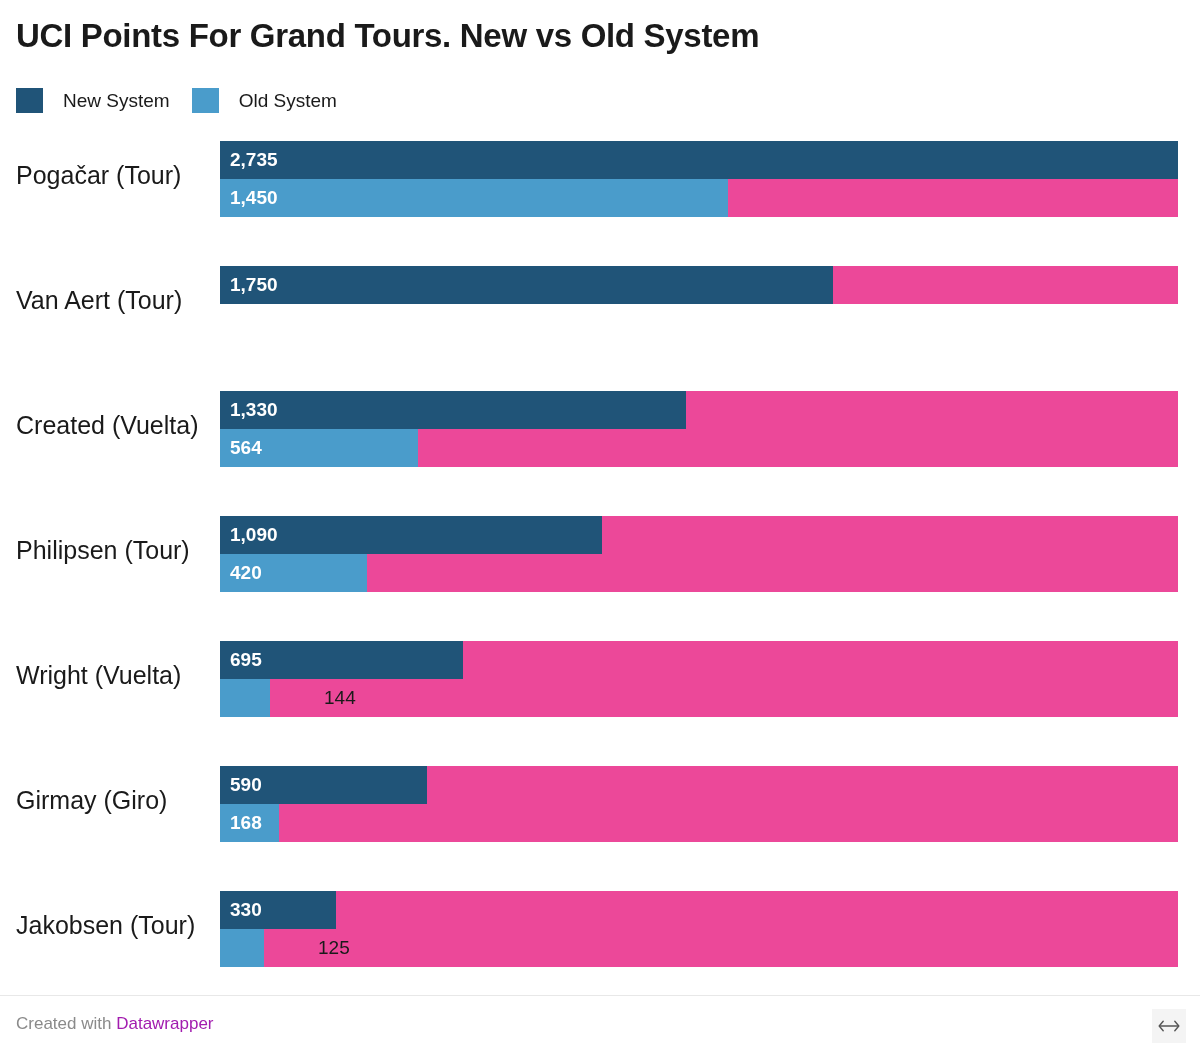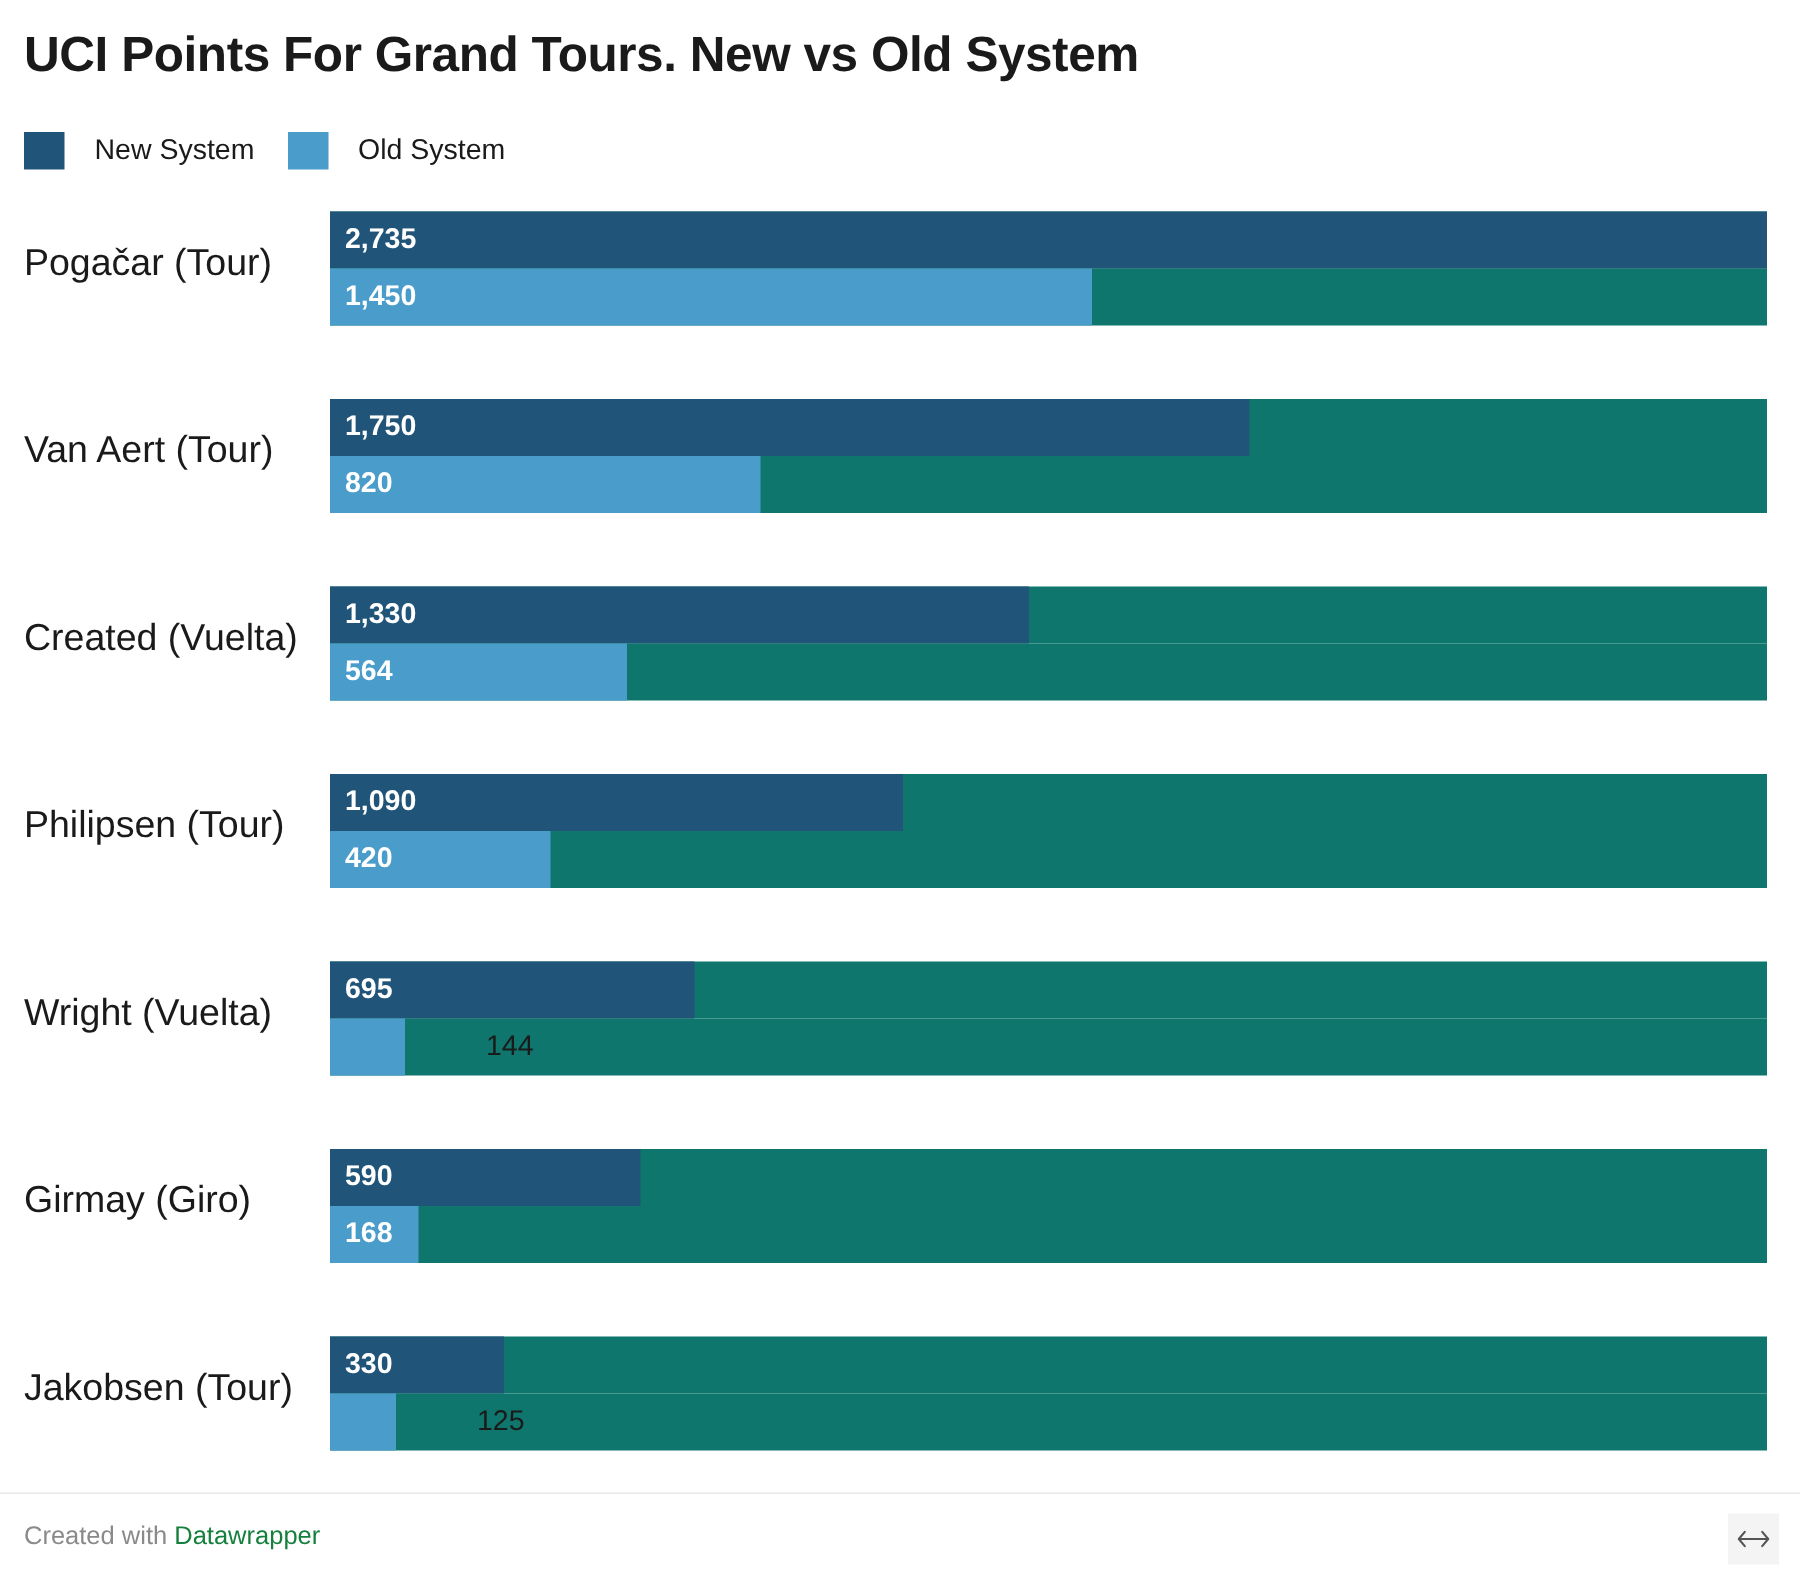--- a/index.html
+++ b/index.html
@@ -91,21 +91,21 @@
     position: absolute;
     left: 220px;
     top: 6px;
     width: 958px;
   }
 
   .track {
     position: relative;
     width: 958px;
     height: 38px;
-    background: #0f766e;
+    background: #ec4899;
     box-sizing: border-box;
   }
   .track + .track { margin-top: 0; }
 
   .bar {
     position: absolute;
     left: 0;
     top: 0;
     height: 38px;
   }
@@ -142,21 +142,21 @@
   }
   .footer-credit {
     position: absolute;
     left: 16px;
     top: 18px;
     font-size: 17px;
     color: #8a8a8a;
     white-space: nowrap;
   }
   .footer-credit a {
-    color: #15803d;
+    color: #a21caf;
     text-decoration: none;
   }
   .resize-handle {
     position: absolute;
     right: 14px;
     top: 13px;
     width: 34px;
     height: 34px;
     background: #f4f4f4;
     display: flex;
@@ -198,24 +198,20 @@
           </div>
         </div>
       </div>
       <div class="group" style="top: 125px;">
         <div class="cat-label">Van Aert (Tour)</div>
         <div class="bars">
           <div class="track">
             <div class="bar new" style="width: 613px; background: rgb(32, 84, 120);"></div>
             <span class="bar-value inside">1,750</span>
           </div>
-          <div class="track">
-            <div class="bar old" style="width: 287px; background: rgb(74, 156, 203);"></div>
-            <span class="bar-value inside">820</span>
-          </div>
         </div>
       </div>
       <div class="group" style="top: 250px;">
         <div class="cat-label">Created (Vuelta)</div>
         <div class="bars">
           <div class="track">
             <div class="bar new" style="width: 466px; background: rgb(32, 84, 120);"></div>
             <span class="bar-value inside">1,330</span>
           </div>
           <div class="track">

